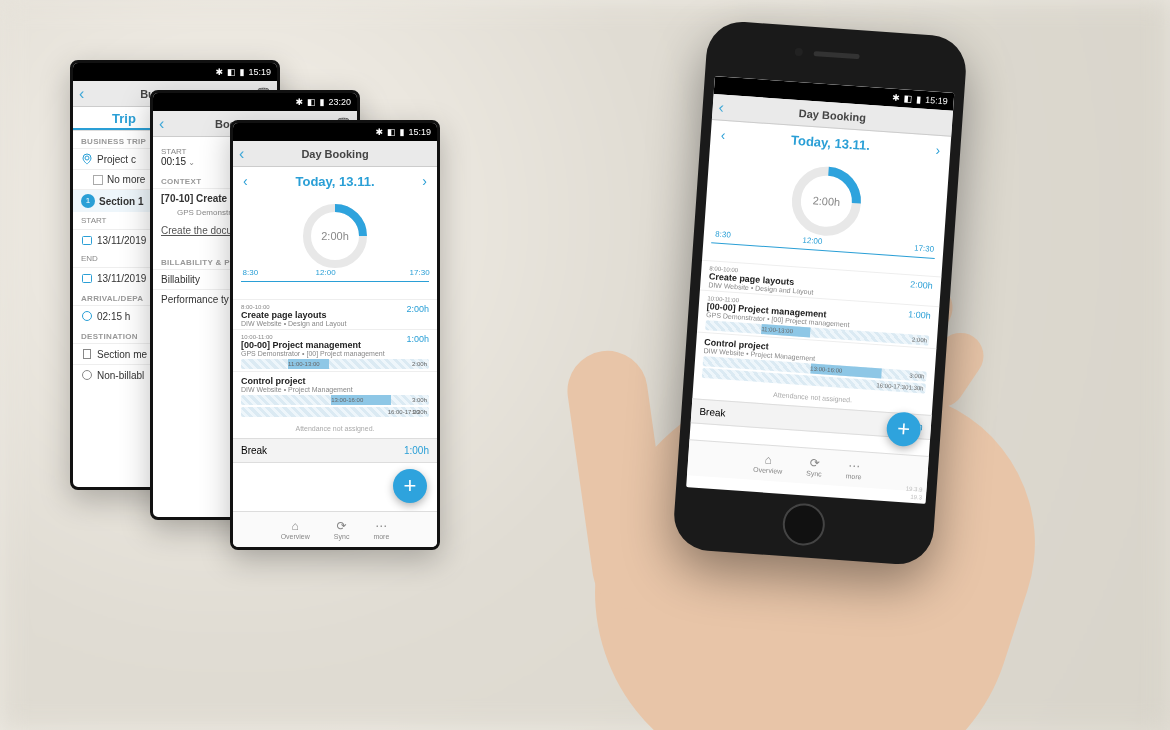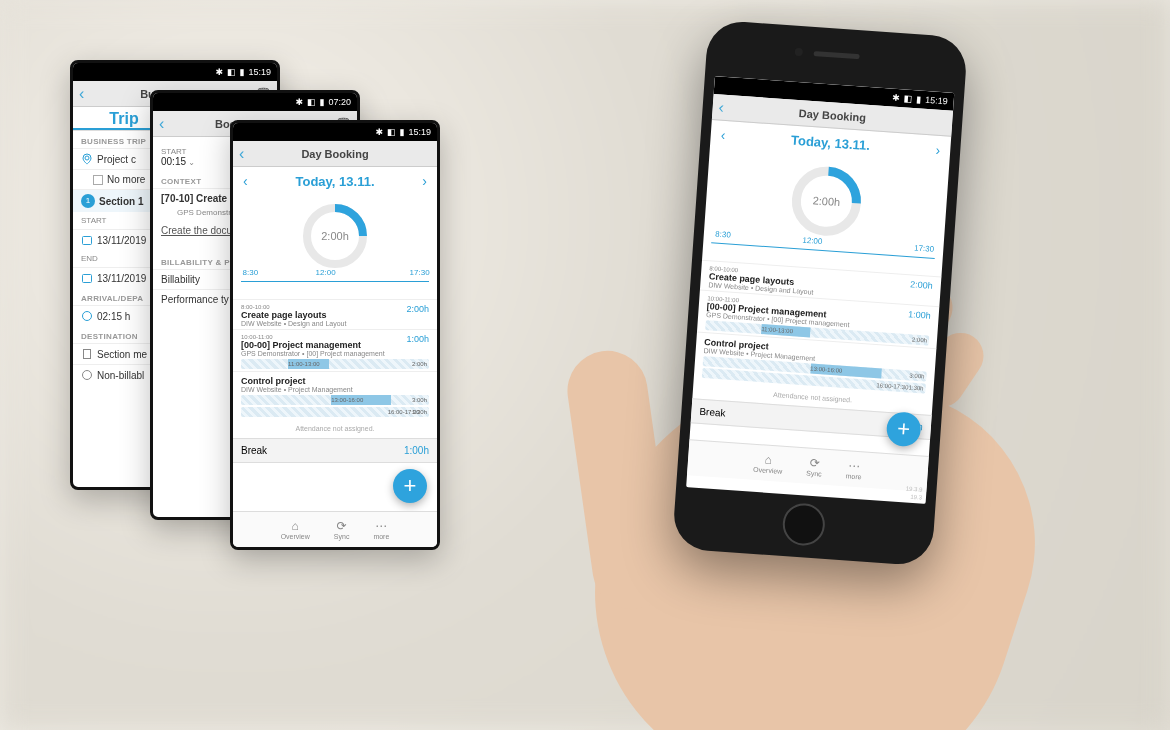--- a/index.html
+++ b/index.html
@@ -6,21 +6,21 @@
   body { width: 1170px; height: 730px; background: linear-gradient(120deg,#e8e4dc,#f0ede6,#e2ded5); position: relative; overflow: hidden; }
   .blur-bg { position:absolute; inset:0; filter: blur(12px); background: radial-gradient(circle at 20% 30%, #f5f1ea 0%, #e0dcd3 40%, #d8d4ca 100%); }
   .phone, .card { position:absolute; background:#fff; border:3px solid #111; border-radius:8px; box-shadow:0 10px 30px rgba(0,0,0,.25); overflow:hidden; }
   .card { width:210px; }
   .status-bar { height:18px; background:#000; color:#fff; font-size:9px; display:flex; justify-content:flex-end; align-items:center; padding:0 6px; gap:4px; }
   .hdr { height:26px; background:#eaeaea; border-bottom:1px solid #ccc; display:flex; align-items:center; padding:0 6px; position:relative; }
   .hdr .back { color:#3fa8d8; font-size:16px; }
   .hdr .title { position:absolute; left:0; right:0; text-align:center; font-size:11px; font-weight:600; color:#444; }
   .hdr .trash { position:absolute; right:6px; font-size:12px; color:#555; }
   .tabs { display:flex; height:24px; border-bottom:1px solid #ddd; }
-  .tabs > div { flex:1; text-align:center; font-size:16px; line-height:24px; color:#888; }
+  .tabs > div { flex:1; text-align:center; font-size:13px; line-height:24px; color:#888; }
   .tabs > div.active { color:#2a9fd6; border-bottom:2px solid #2a9fd6; font-weight:600; }
   .sec-label { font-size:8px; color:#999; font-weight:700; letter-spacing:.3px; padding:6px 8px 2px; text-transform:uppercase; }
   .row { padding:4px 8px; font-size:10px; color:#333; border-top:1px solid #eee; display:flex; align-items:center; gap:4px; }
   .row .ic { width:12px; height:12px; flex-shrink:0; }
   .row-sub { font-size:8px; color:#888; padding:0 8px 4px 24px; }
   .field-pair { display:flex; gap:6px; padding:4px 8px; font-size:8px; color:#888; }
   .field-pair > div { flex:1; }
   .field-pair .val { font-size:10px; color:#222; }
   .date-nav { display:flex; align-items:center; justify-content:space-between; padding:6px 10px; }
   .date-nav .nav { color:#2a9fd6; font-size:14px; }
@@ -132,21 +132,21 @@
       </svg>
     <span>Non-billabl</span>
   </div>
 </div>
 
 <div class="card" style="left:150px; top:90px; height:430px;">
   <div class="status-bar">
     <span>✱</span>
     <span>◧</span>
     <span>▮</span>
-    <span>07:20</span>
+    <span>23:20</span>
   </div>
   <div class="hdr">
     <span class="back">‹</span>
     <span class="title">Booking, 13.11.</span>
     <span class="trash">🗑</span>
   </div>
   <div class="field-pair" style="padding-top:10px">
     <div><span>START</span><br><span class="val">00:15</span> <span style="color:#888">⌄</span></div>
     <div><span>END</span><br><span class="val">00:4</span></div>
   </div>

